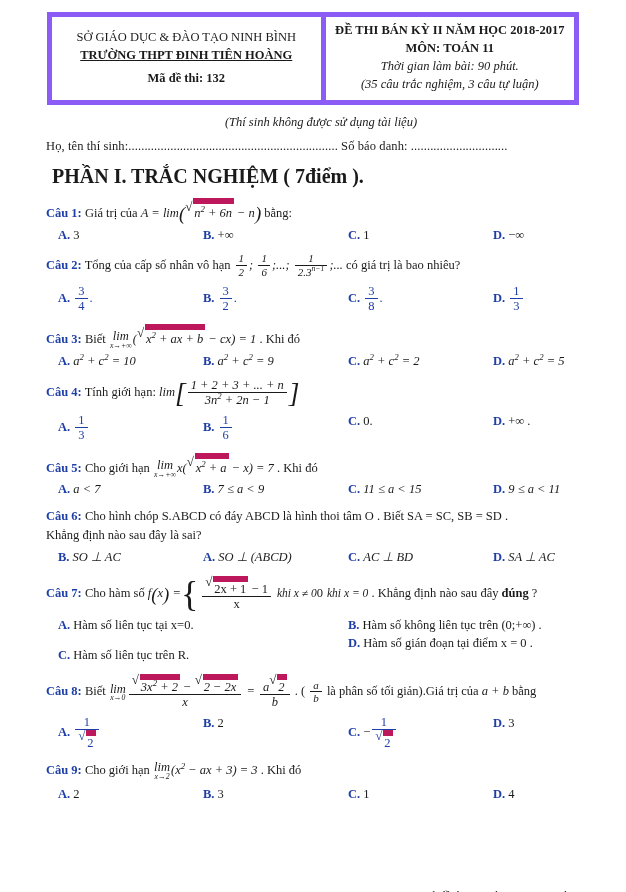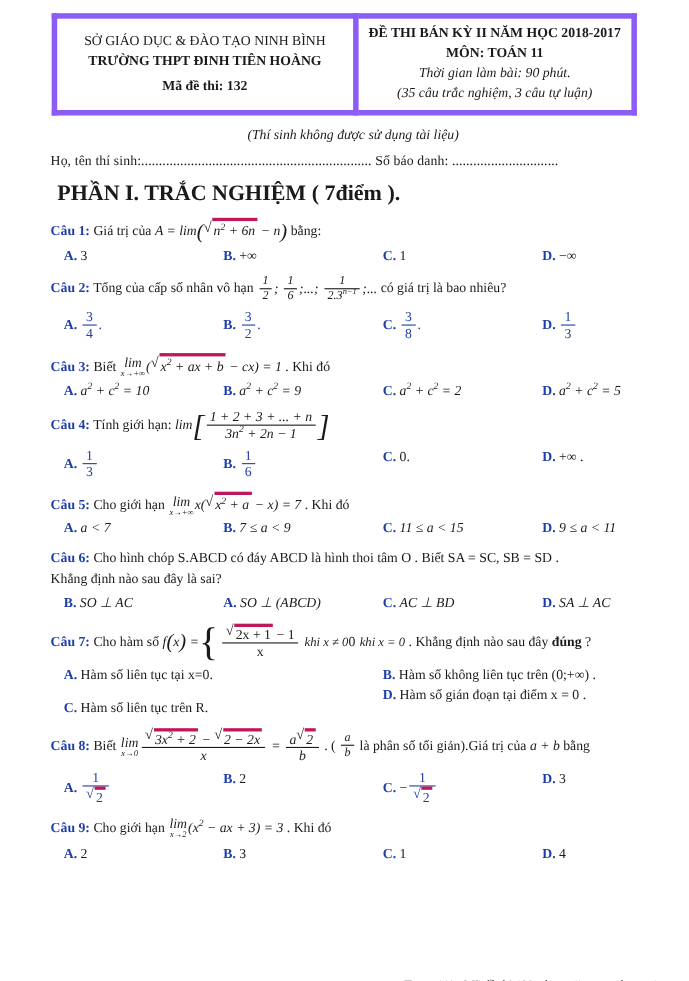--- a/index.html
+++ b/index.html
@@ -34,21 +34,21 @@
   .header-table td {
     border: 5px solid #8b5cf6;
     text-align: center;
     vertical-align: middle;
     padding: 4px 4px 6px 4px;
   }
   .hl { width: 52%; }
   .hr { width: 48%; }
   .hdr-line { line-height: 1.45; }
   .bold { font-weight: bold; }
-  .ul { }
+  .ul { text-decoration: underline; }
   .it { font-style: italic; }
   .sp-top { margin-top: 5px; }
 
   
   .notice {
     text-align: center;
     font-style: italic;
     margin: 10px 0 0 16px;
     font-size: 12.5px;
   }
@@ -117,21 +117,21 @@
     padding-left: 8px;
   }
   .sqrt:before {
     content: "\221A";
     position: absolute;
     left: 0;
     top: -1px;
     font-size: 1.05em;
   }
   .sqrt > span.rad {
-    border-top: 3px solid #be185d;
+    border-top: 6px solid #be185d;
     padding: 0 2px 0 1px;
     display: inline-block;
   }
 
   .big-paren {
     font-size: 1.5em;
     vertical-align: middle;
     line-height: 0.6;
     display: inline-block;
   }

